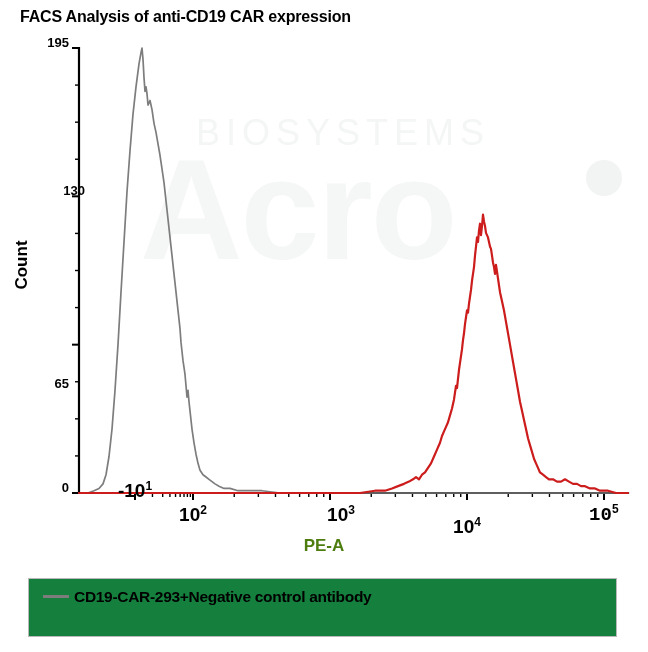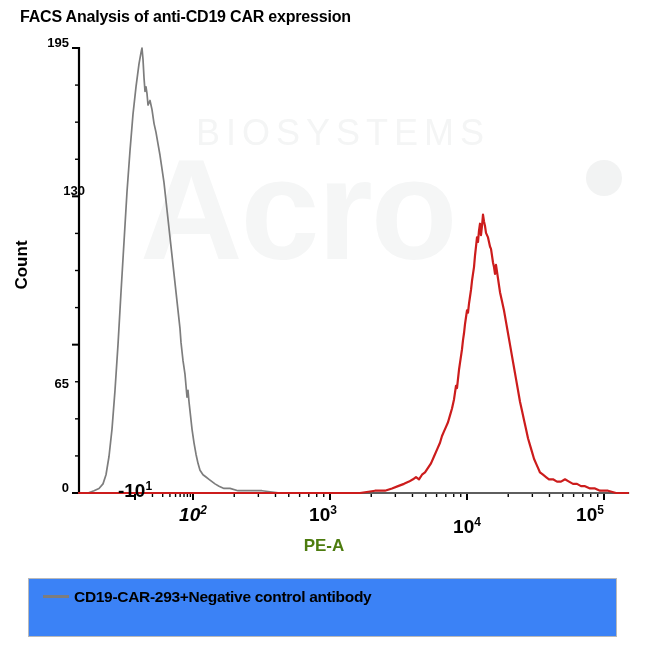--- a/index.html
+++ b/index.html
@@ -125,21 +125,21 @@
     border-radius: 50%;
     background: #f2f3f3;
   }
   .legend-box {
     position: absolute;
     left: 28px;
     top: 578px;
     width: 589px;
     height: 59px;
     border: 1px solid #b9b9b9;
-    background: #3b82f6;
+    background: #15803d;
     box-sizing: border-box;
     padding: 6px 0 0 14px;
   }
   .legend-row {
     display: flex;
     align-items: center;
     height: 23px;
   }
   .legend-swatch {
     width: 26px;
@@ -234,24 +234,24 @@
   </svg>
 
   <div id="ytick-labels">
       <div class="ytick-label" style="left: 1px; top: 480px; width: 68px;">0</div>
       <div class="ytick-label" style="left: 1px; top: 331.667px; width: 68px; margin-top: 44px;">65</div>
       <div class="ytick-label" style="left: 17px; top: 183.333px; width: 68px;">130</div>
       <div class="ytick-label" style="left: 1px; top: 35px; width: 68px;">195</div>
     </div>
   <div id="xtick-labels">
       <div class="xtick-label" style="left: 90px; top: 480px; width: 90px;"><span>-10</span><sup>1</sup></div>
-      <div class="xtick-label" style="left: 148px; top: 504px; width: 90px; font-style: italic;"><span>10</span><sup>2</sup></div>
-      <div class="xtick-label" style="left: 278px; top: 504px; width: 90px;"><span>10</span><sup>3</sup></div>
+      <div class="xtick-label" style="left: 148px; top: 504px; width: 90px;"><span>10</span><sup>2</sup></div>
+      <div class="xtick-label" style="left: 296px; top: 504px; width: 90px;"><span>10</span><sup>3</sup></div>
       <div class="xtick-label" style="left: 422px; top: 516px; width: 90px;"><span>10</span><sup>4</sup></div>
-      <div class="xtick-label" style="left: 545px; top: 504px; width: 90px;"><span>10</span><sup>5</sup></div>
+      <div class="xtick-label" style="left: 559px; top: 504px; width: 90px; font-family: Liberation Mono, monospace;"><span>10</span><sup>5</sup></div>
     </div>
 
   <div class="axis-title-x">PE-A</div>
   <div class="axis-title-y">Count</div>
 
   <div class="legend-box">
     <div class="legend-row">
       <span class="legend-swatch" id="legend-swatch-0" style="border-top-color: rgb(125, 125, 125);"></span>
       <span class="legend-label">CD19-CAR-293+Negative control antibody</span>
     </div>

